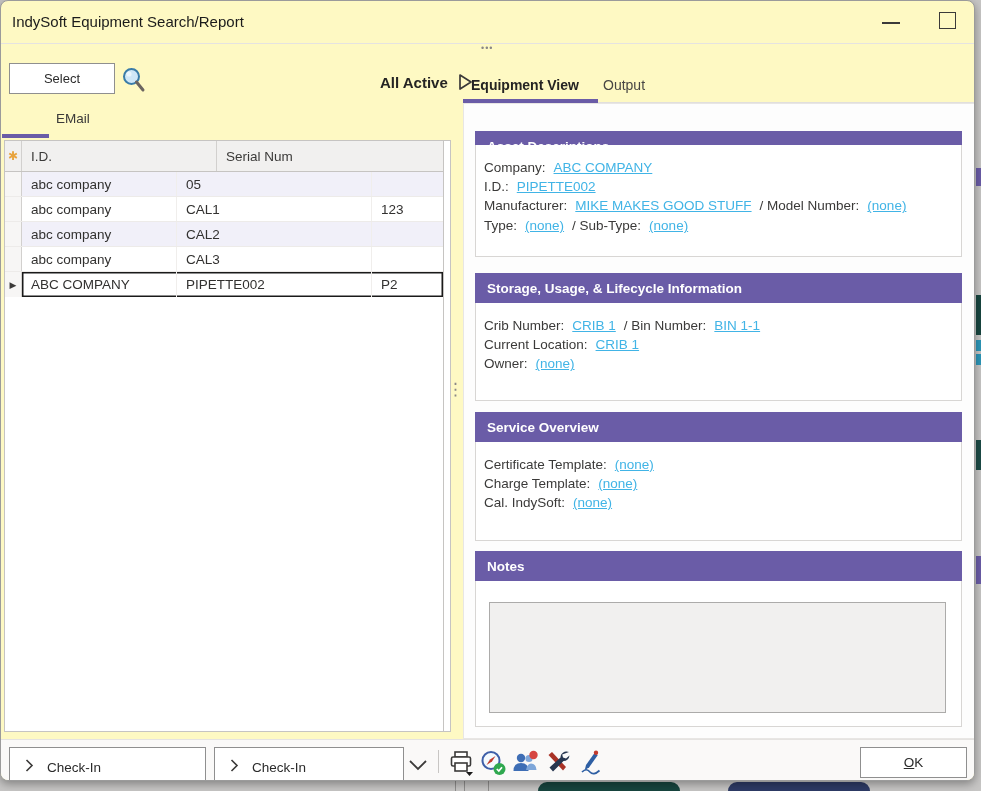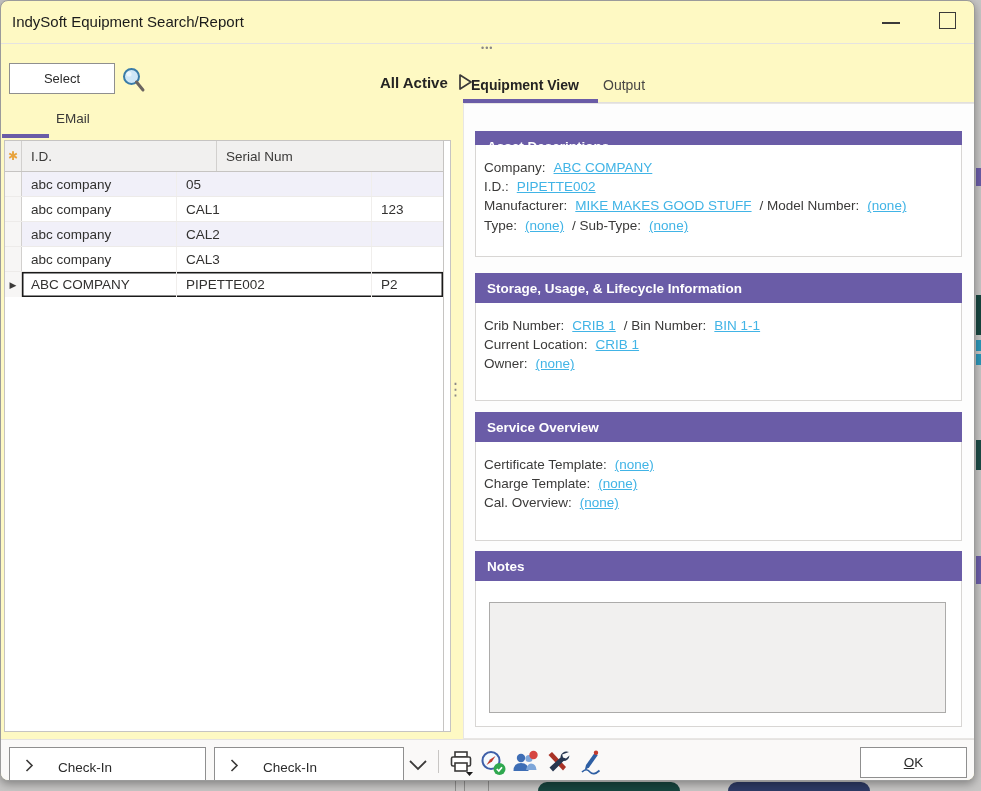--- a/index.html
+++ b/index.html
@@ -87,21 +87,21 @@
               font-size:13.5px; color:#3B3A39; line-height:19.2px; }
   .lbl { margin-right:8px; }
   .lnk { color:#41B4E6; text-decoration:underline; margin-right:8px; cursor:pointer; }
   .notes-box { position:absolute; left:488px; top:601px; width:457px; height:111px;
                background:#F1F0EF; border:1px solid #ACABAA; }
 
   
   .footer { position:absolute; left:0; top:738px; width:975px; height:43px;
             border-top:1px solid #E5E3E1; background:#FAF9F8; }
   .checkin { position:absolute; top:7px; height:40px; background:#FFFFFF; border:1px solid #8F8F8F;
-             display:flex; align-items:center; gap:24px; padding-left:15px; font-size:13.5px;
+             display:flex; align-items:center; gap:13px; padding-left:15px; font-size:13.5px;
              color:#2B2B2B; cursor:pointer; }
   .checkin.one { left:8px; width:197px; }
   .checkin.two { left:213px; width:190px; }
   .chev-down { position:absolute; left:407px; top:17px; cursor:pointer; }
   .foot-div { position:absolute; left:437px; top:10px; width:1px; height:23px; background:#C8C6C4; }
   .ficon { position:absolute; top:10px; cursor:pointer; }
   .ok-btn { position:absolute; left:859px; top:7px; width:107px; height:31px; background:#FFFFFF;
             border:1px solid #8F8F8F; font-size:13.5px; color:#2B2B2B; display:flex;
             align-items:center; justify-content:center; cursor:pointer; }
   .accel { text-decoration:underline; }
@@ -242,21 +242,21 @@
 
     <div class="sec-head" style="top:411px">Service Overview</div>
     <div class="sec-body" style="top:441px;height:99px">
       <div>
         <span class="lbl">Certificate Template:</span><a class="lnk">(none)</a>
       </div>
       <div>
         <span class="lbl">Charge Template:</span><a class="lnk">(none)</a>
       </div>
       <div>
-        <span class="lbl">Cal. Overview:</span><a class="lnk">(none)</a>
+        <span class="lbl">Cal. IndySoft:</span><a class="lnk">(none)</a>
       </div>
     </div>
 
     <div class="sec-head" style="top:550px">Notes</div>
     <div class="sec-body" style="top:580px;height:146px"></div>
     <div class="notes-box"></div>
 
     <div class="footer">
       <button class="checkin one">
         <span>

